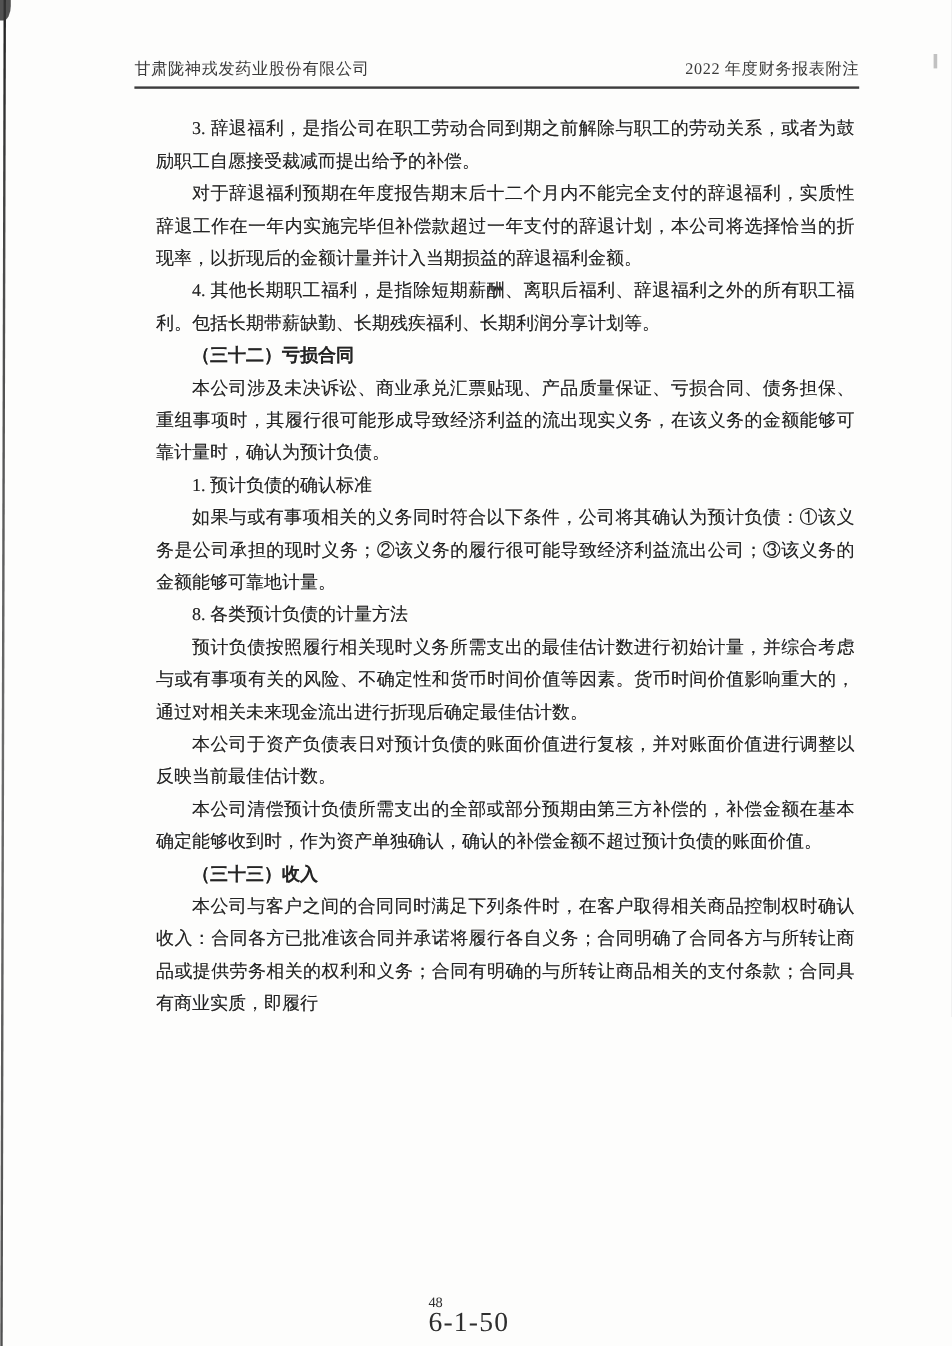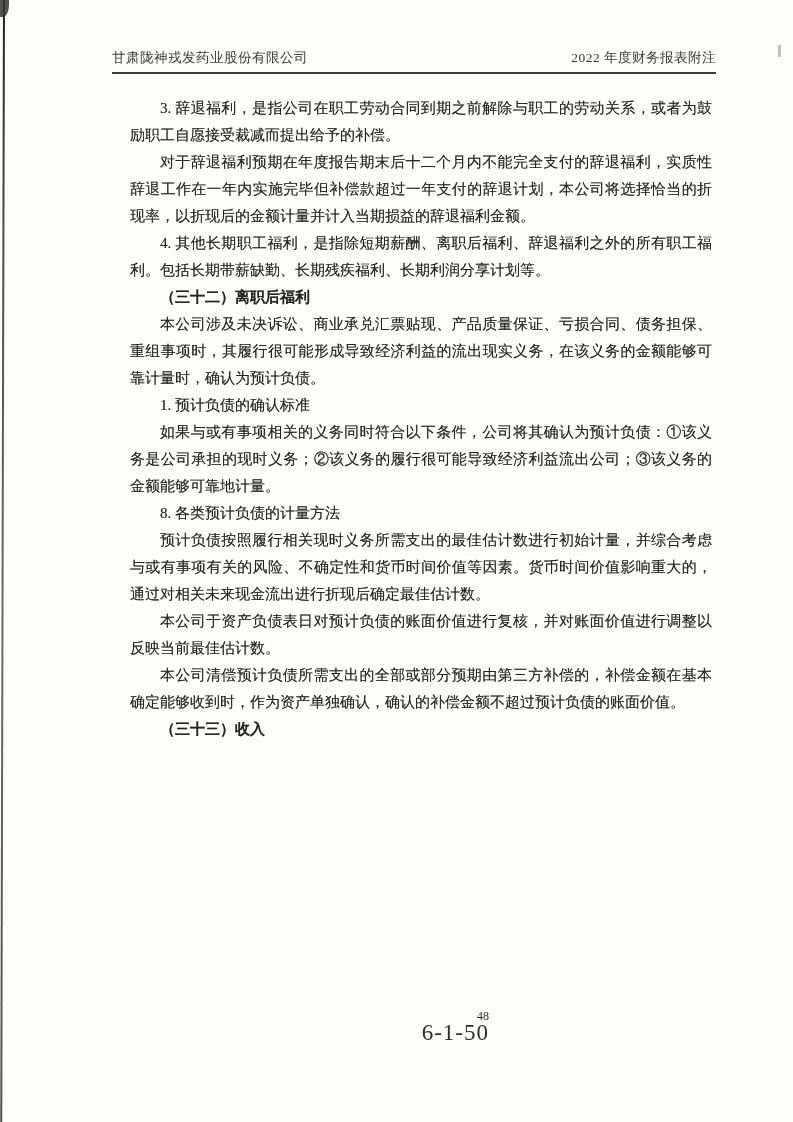--- a/index.html
+++ b/index.html
@@ -60,23 +60,23 @@
     line-height: 27px;
     color: #242424;
     text-align: justify;
     text-shadow: 0 0 0.4px rgba(20,20,20,0.45);
   }
   .para { margin: 0; text-indent: 2em; }
   .para.heading { font-weight: bold; }
   
   .footer {
     position: absolute;
-    left: 357px; top: 1009px;
+    left: 357px; top: 1078px;
     width: 132px;
-    text-align: right;
+    text-align: left;
     color: #2e2e2e;
   }
   .page-num  { font-size: 12px; line-height: 14px; }
   .page-code { font-size: 23px; line-height: 20px; letter-spacing: 1px; }
 </style>
 </head>
 <body>
 
 <div class="page">
 
@@ -86,29 +86,30 @@
 
   <div class="header">
     <span>甘肃陇神戎发药业股份有限公司</span>
     <span>2022 年度财务报表附注</span>
   </div>
 
   <div class="content" id="content">
       <p class="para">3. 辞退福利，是指公司在职工劳动合同到期之前解除与职工的劳动关系，或者为鼓励职工自愿接受裁减而提出给予的补偿。</p>
       <p class="para">对于辞退福利预期在年度报告期末后十二个月内不能完全支付的辞退福利，实质性辞退工作在一年内实施完毕但补偿款超过一年支付的辞退计划，本公司将选择恰当的折现率，以折现后的金额计量并计入当期损益的辞退福利金额。</p>
       <p class="para">4. 其他长期职工福利，是指除短期薪酬、离职后福利、辞退福利之外的所有职工福利。包括长期带薪缺勤、长期残疾福利、长期利润分享计划等。</p>
-      <p class="para heading">（三十二）离职后福利</p>
+      <p class="para heading">（三十二）亏损合同</p>
       <p class="para">本公司涉及未决诉讼、商业承兑汇票贴现、产品质量保证、亏损合同、债务担保、重组事项时，其履行很可能形成导致经济利益的流出现实义务，在该义务的金额能够可靠计量时，确认为预计负债。</p>
       <p class="para">1. 预计负债的确认标准</p>
       <p class="para">如果与或有事项相关的义务同时符合以下条件，公司将其确认为预计负债：①该义务是公司承担的现时义务；②该义务的履行很可能导致经济利益流出公司；③该义务的金额能够可靠地计量。</p>
       <p class="para">8. 各类预计负债的计量方法</p>
       <p class="para">预计负债按照履行相关现时义务所需支出的最佳估计数进行初始计量，并综合考虑与或有事项有关的风险、不确定性和货币时间价值等因素。货币时间价值影响重大的，通过对相关未来现金流出进行折现后确定最佳估计数。</p>
       <p class="para">本公司于资产负债表日对预计负债的账面价值进行复核，并对账面价值进行调整以反映当前最佳估计数。</p>
       <p class="para">本公司清偿预计负债所需支出的全部或部分预期由第三方补偿的，补偿金额在基本确定能够收到时，作为资产单独确认，确认的补偿金额不超过预计负债的账面价值。</p>
       <p class="para heading">（三十三）收入</p>
+      <p class="para">本公司与客户之间的合同同时满足下列条件时，在客户取得相关商品控制权时确认收入：合同各方已批准该合同并承诺将履行各自义务；合同明确了合同各方与所转让商品或提供劳务相关的权利和义务；合同有明确的与所转让商品相关的支付条款；合同具有商业实质，即履行</p>
     </div>
 
   <div class="footer">
     <div class="page-num">48</div>
     <div class="page-code">6-1-50</div>
   </div>
 
 </div>
 
 </body></html>

